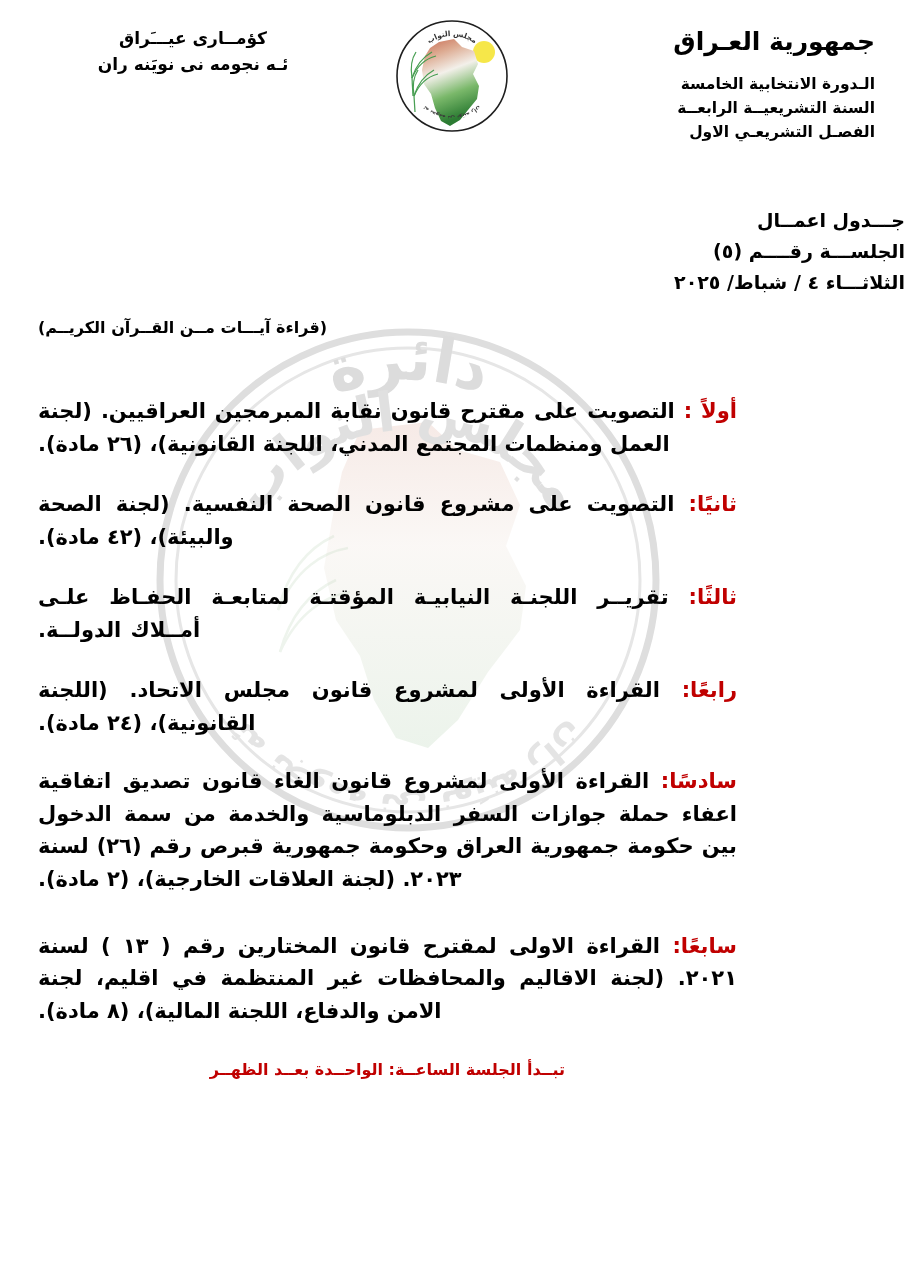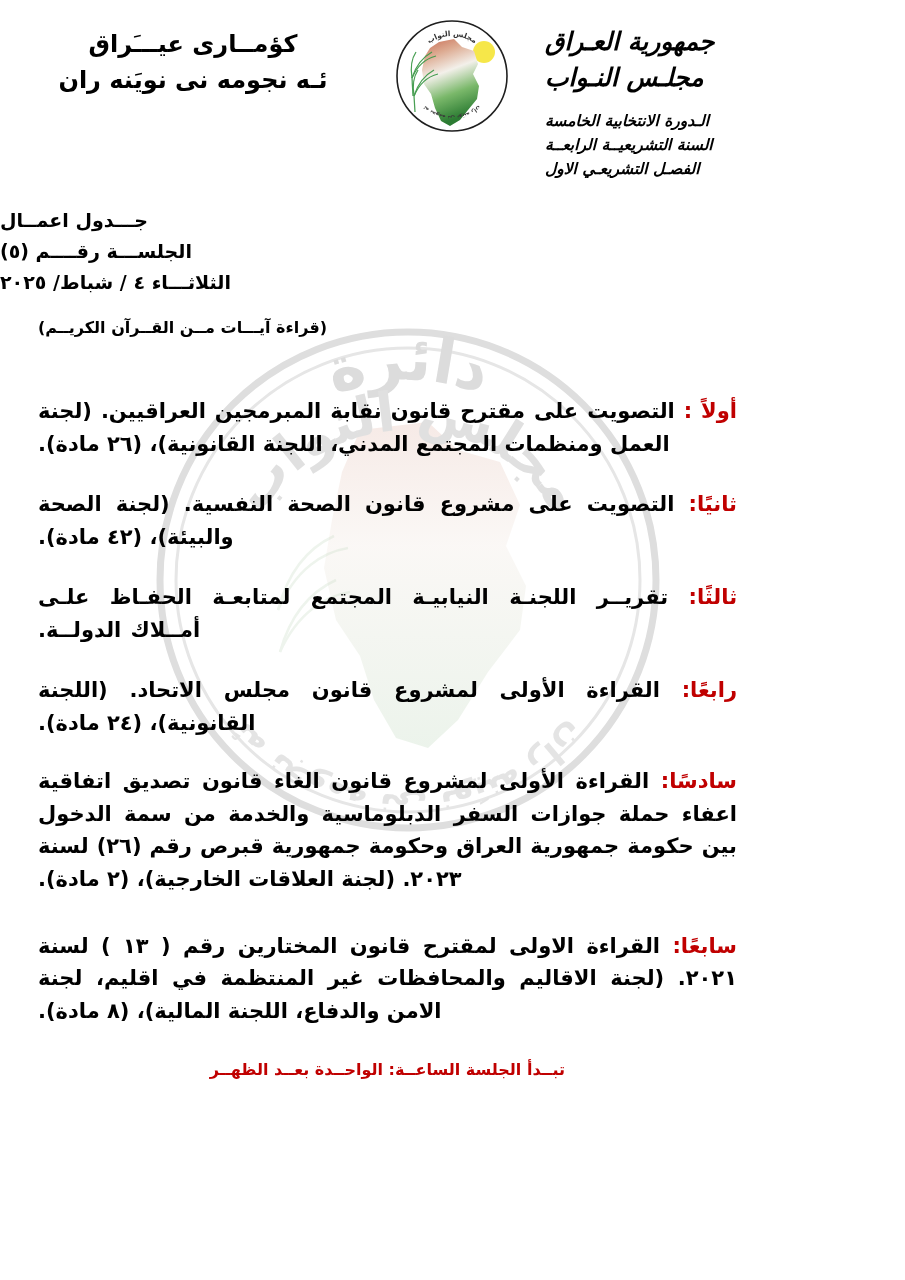--- a/index.html
+++ b/index.html
@@ -39,23 +39,22 @@
     left: 0; top: 0;
     width: 905px;
     height: 200px;
     z-index: 2;
   }
   .hdr-right {
     position: absolute;
     right: 30px;
     top: 24px;
     width: 330px;
-    text-align: left;
-    direction: rtl;
-    font-style: italic;
+    text-align: right;
+    direction: rtl;
   }
   .hdr-right .big {
     font-size: 25px;
     font-weight: bold;
     color: #000;
     letter-spacing: 1px;
     line-height: 1.45;
     white-space: nowrap;
   }
   .hdr-right .sub {
@@ -68,21 +67,21 @@
   }
   .hdr-left {
     position: absolute;
     left: 28px;
     top: 26px;
     width: 330px;
     text-align: center;
     direction: rtl;
   }
   .hdr-left .kline {
-    font-size: 24px;
+    font-size: 17px;
     font-weight: bold;
     color: #000;
     line-height: 1.5;
     white-space: nowrap;
   }
 
   
   .emblem {
     position: absolute;
     left: 392px;
@@ -91,21 +90,21 @@
     height: 120px;
   }
   .emblem svg { display: block; width: 100%; height: 100%; }
 
   
   .titleblock {
     position: absolute;
     left: 0;
     top: 205px;
     width: 905px;
-    text-align: left;
+    text-align: right;
     z-index: 2;
     direction: rtl;
   }
   .titleblock .tl {
     font-size: 19px;
     font-weight: bold;
     color: #000;
     line-height: 1.62;
     letter-spacing: 0.5px;
     white-space: nowrap;
@@ -224,21 +223,20 @@
       <text font-size="34" font-weight="bold" fill="#e4e4e4" font-family="'DejaVu Sans','Liberation Sans',sans-serif">
         <textPath href="#wmBotArc" startOffset="50%" text-anchor="middle">ئه نجومه نى نويَنه ران</textPath>
       </text>
     </svg>
   </div>
 
   <div class="header">
 
     <div class="hdr-right">
       <div class="big">جمهورية العـراق</div>
-      <div class="big">مجلـس النـواب</div>
       <div class="sub">الـدورة الانتخابية الخامسة</div>
       <div class="sub" style="margin-top:0">السنة التشريعيــة الرابعــة</div>
       <div class="sub" style="margin-top:0">الفصـل التشريعـي الاول</div>
     </div>
 
     <div class="hdr-left">
       <div class="kline">كؤمــارى عيـــَراق</div>
       <div class="kline">ئـه نجومه نى نويَنه ران</div>
     </div>
 
@@ -308,21 +306,21 @@
         <span class="txt">التصويت على مقترح قانون نقابة المبرمجين العراقيين. (لجنة العمل ومنظمات المجتمع المدني، اللجنة القانونية)، (٢٦ مادة).</span>
       </li>
 
       <li class="item it-2">
         <span class="ord">ثانيًا:</span>
         <span class="txt">التصويت على مشروع قانون الصحة النفسية. (لجنة الصحة والبيئة)، (٤٢ مادة).</span>
       </li>
 
       <li class="item it-3 wide">
         <span class="ord">ثالثًا:</span>
-        <span class="txt">تقريــر اللجنـة النيابيـة المجتمع لمتابعـة الحفـاظ علـى أمــلاك الدولــة.</span>
+        <span class="txt">تقريــر اللجنـة النيابيـة المؤقتـة لمتابعـة الحفـاظ علـى أمــلاك الدولــة.</span>
       </li>
 
       <li class="item it-4">
         <span class="ord">رابعًا:</span>
         <span class="txt">القراءة الأولى لمشروع قانون مجلس الاتحاد. (اللجنة القانونية)، (٢٤ مادة).</span>
       </li>
 
 
       <li class="item it-6">
         <span class="ord">سادسًا:</span>

